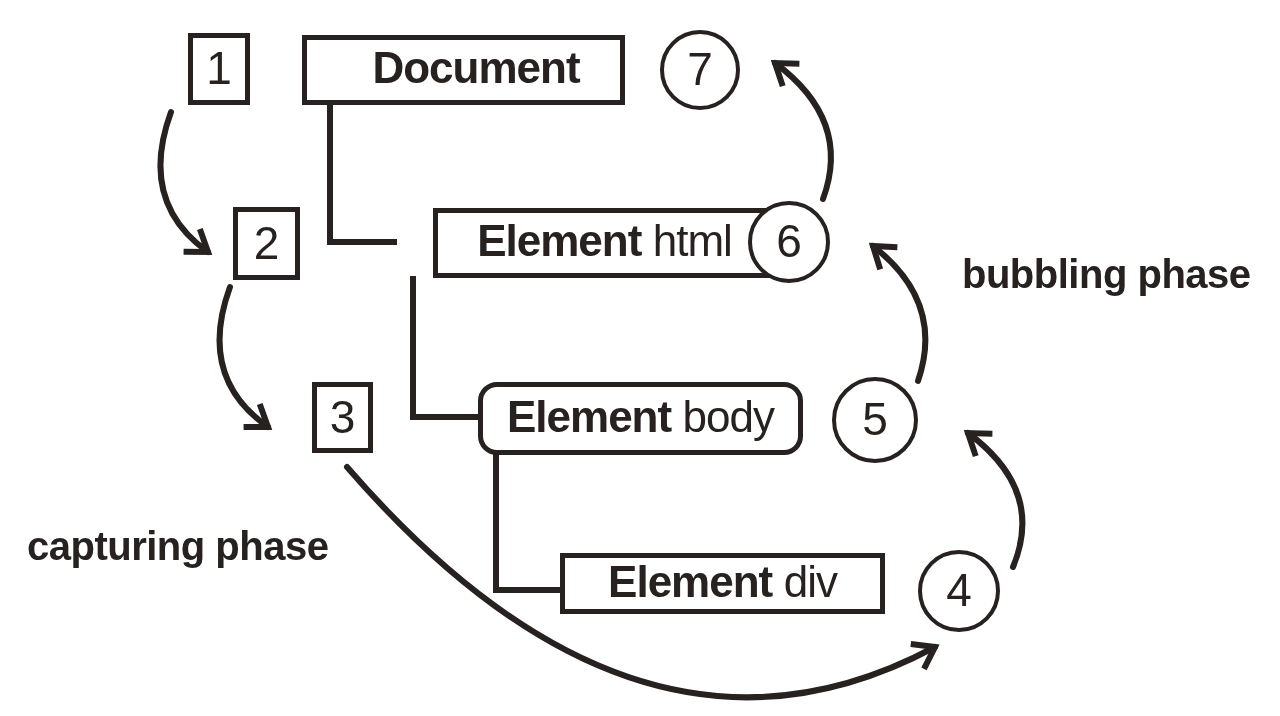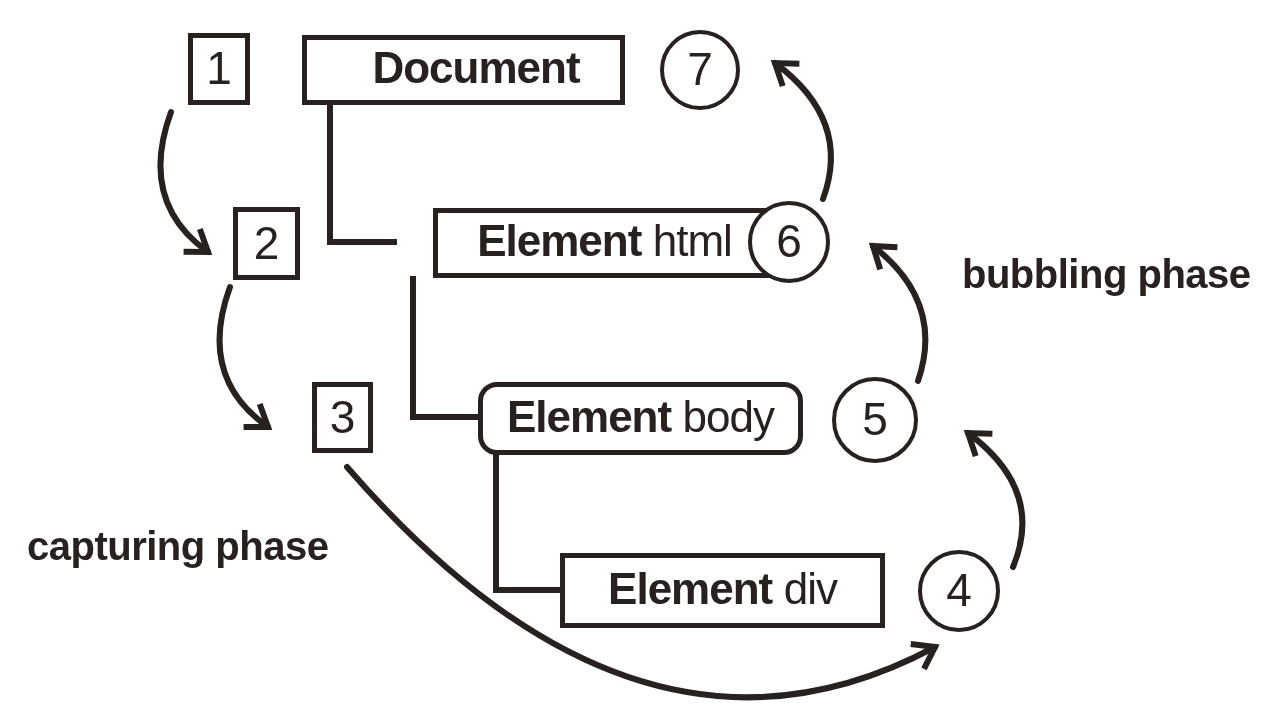--- a/index.html
+++ b/index.html
@@ -29,21 +29,21 @@
     line-height:1; white-space:nowrap;
   }
 
   
   .sq1 { left:188px; top:33px;  width:62px; height:72px; }
   .sq2 { left:233px; top:207px; width:67px; height:73px; }
   .sq3 { left:312px; top:382px; width:61px; height:71px; }
   .box-document { left:302px; top:35px;  width:323px; height:70px;padding-left:25px; }
   .box-html     { left:397px; top:208px; width:343px; height:70px;margin-left:36px; }
   .box-body     { left:478px; top:382px; width:325px; height:73px;border-radius:19px; }
-  .box-div      { left:560px; top:553px; width:325px; height:75px;align-items:center; }
+  .box-div      { left:560px; top:553px; width:325px; height:61px;align-items:center; }
   .c7 { left:660px; top:30px;  width:80px; height:80px; }
   .c6 { left:748px; top:201px; width:82px; height:82px; }
   .c5 { left:832px; top:377px; width:86px; height:86px; }
   .c4 { left:918px; top:550px; width:82px; height:82px; }
   .caption-capturing { left:27px;  top:526px; }
   .caption-bubbling  { left:962px; top:254px; }
 </style>
 </head>
 <body>
 

